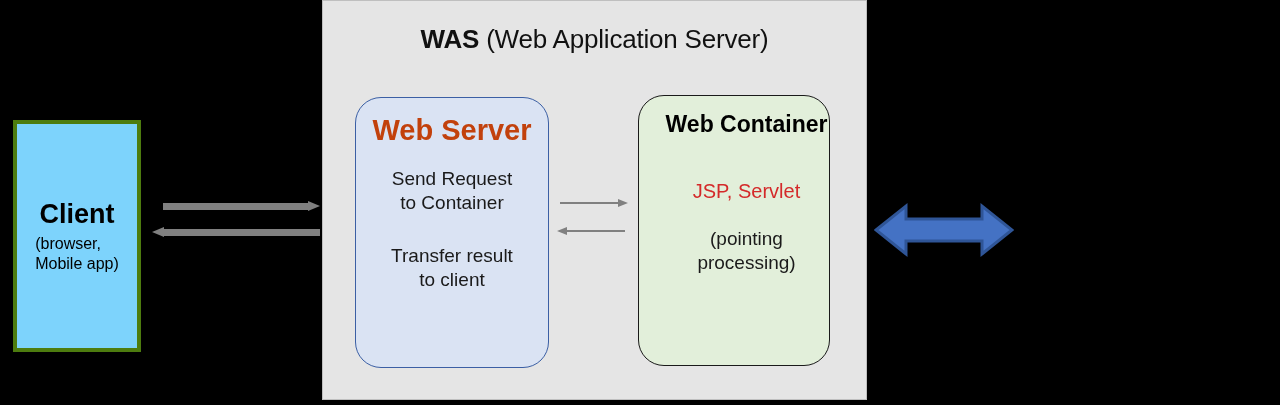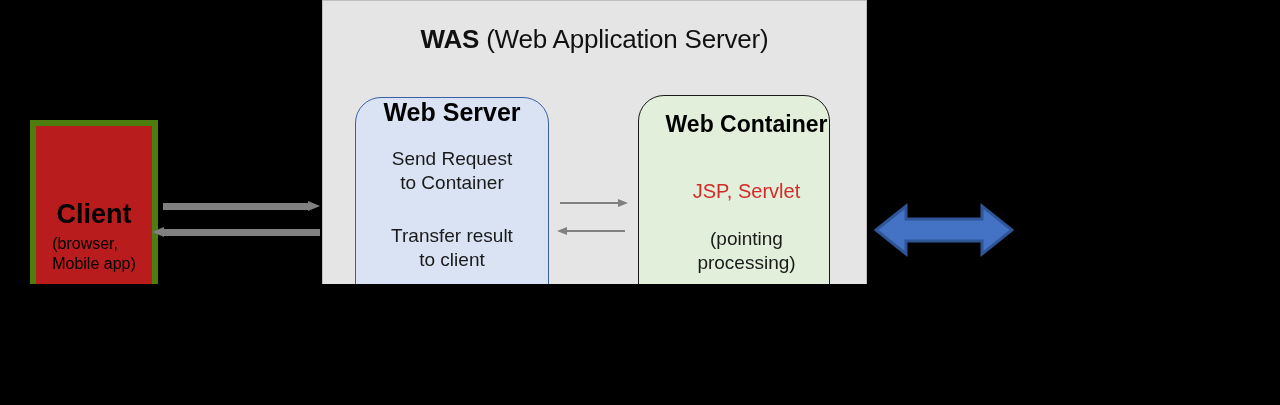--- a/index.html
+++ b/index.html
@@ -3,21 +3,21 @@
 <meta charset="utf-8">
 <style>
   html, body {
     margin: 0;
     padding: 0;
     background: #000000;
   }
   #canvas {
     position: relative;
     width: 1280px;
-    height: 284px;
+    height: 405px;
     background: #000000;
     overflow: hidden;
     font-family: "Liberation Sans", sans-serif;
   }
 
   
   .was-panel {
     position: absolute;
     left: 322px;
     top: 0px;
@@ -37,26 +37,26 @@
     color: #111111;
     letter-spacing: -0.2px;
     white-space: nowrap;
   }
   .was-title .abbr { font-weight: bold; }
   .was-title .full { font-weight: normal; }
 
   
   .client-box {
     position: absolute;
-    left: 30px;
+    left: 13px;
     top: 120px;
     width: 128px;
     height: 232px;
-    background: #b91c1c;
-    border: 6px solid #4d7c0f;
+    background: #7dd3fc;
+    border: 4px solid #4d7c0f;
     box-sizing: border-box;
     display: flex;
     flex-direction: column;
     align-items: center;
     justify-content: center;
   }
   .client-title {
     font-size: 27px;
     font-weight: bold;
     color: #000000;
@@ -79,24 +79,24 @@
     height: 271px;
     background: #DAE3F3;
     border: 1.6px solid #3B5FA4;
     border-radius: 26px;
     box-sizing: border-box;
     display: flex;
     flex-direction: column;
     align-items: center;
   }
   .web-server-title {
-    font-size: 25px;
+    font-size: 29px;
     font-weight: bold;
-    color: #000000;
-    margin-top: 0;
+    color: #c2410c;
+    margin-top: 16px;
     white-space: nowrap;
   }
   .web-server-line {
     font-size: 19px;
     color: #1a1a1a;
     text-align: center;
     line-height: 1.28;
     white-space: pre-line;
   }
   .ws-line1 { margin-top: 20px; }

